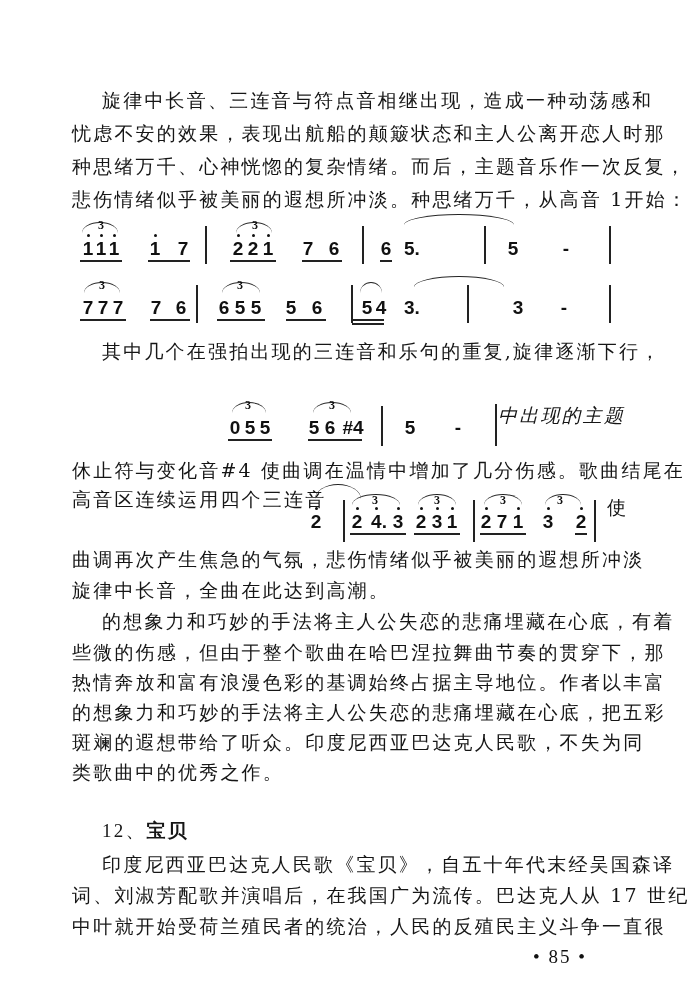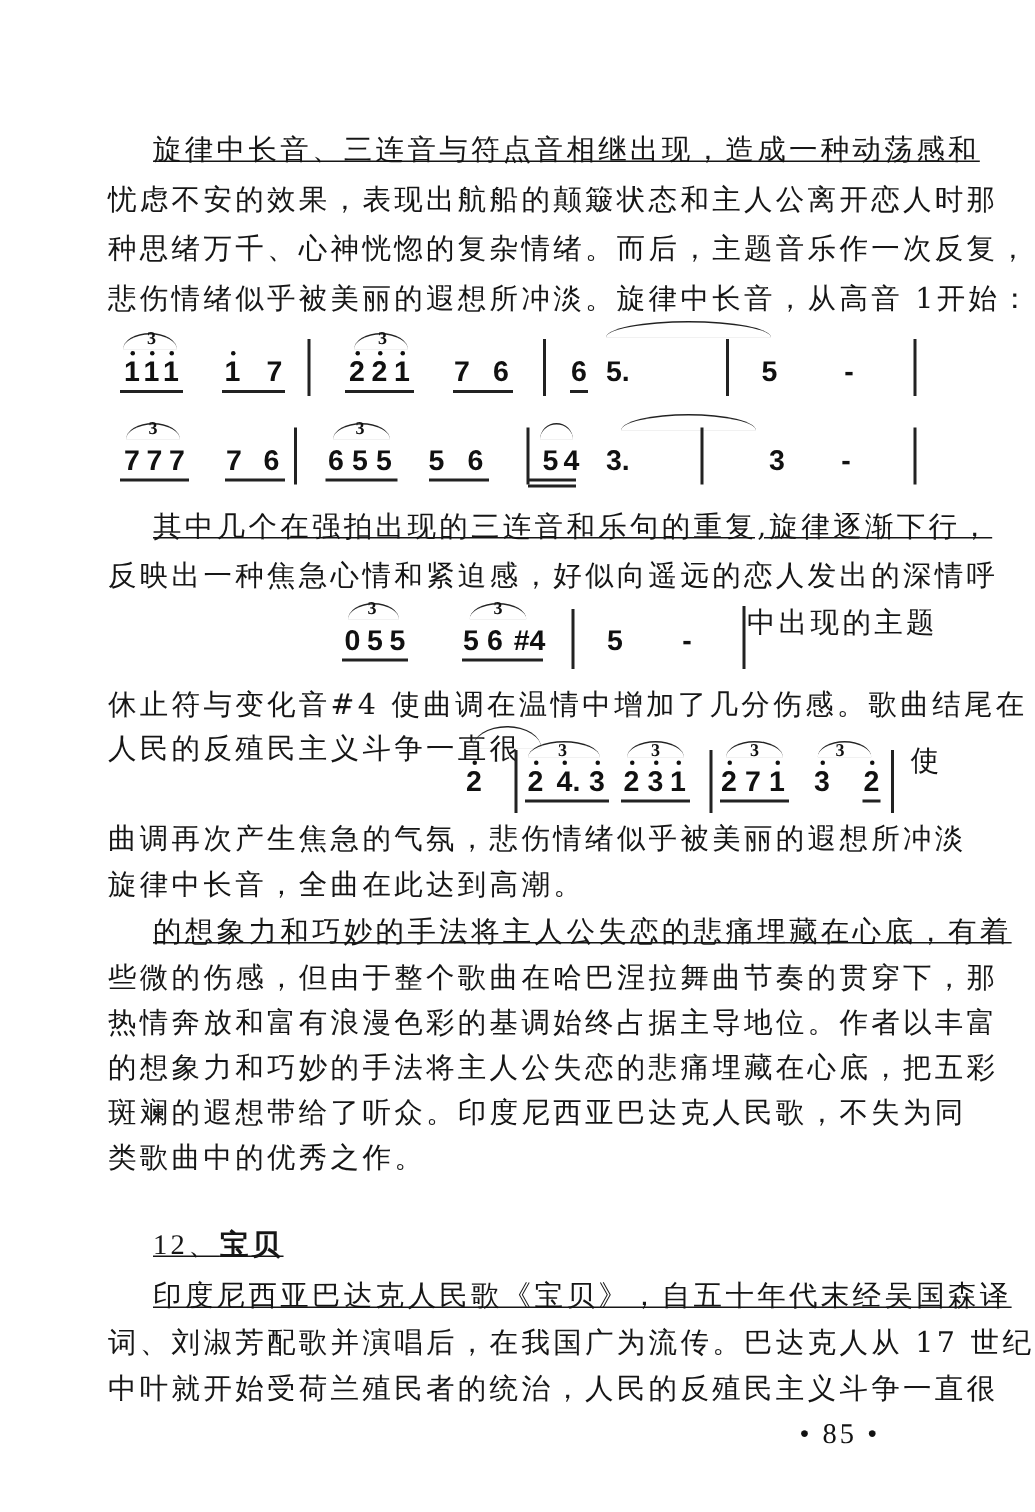--- a/index.html
+++ b/index.html
@@ -5,21 +5,21 @@
   html, body { margin: 0; padding: 0; }
   body {
     width: 690px; height: 1008px; background: #ffffff; position: relative; overflow: hidden;
     font-family: "DejaVu Serif", "Liberation Serif", serif; color: #111;
   }
   .page { position: absolute; left: 0; top: 0; width: 690px; height: 1008px; }
   .line {
     position: absolute; left: 72px; width: 560px; font-size: 19px; line-height: 24px;
     letter-spacing: 2.2px; white-space: nowrap; color: #161616;
   }
-  .indent { left: 102px; text-decoration: underline; }
+  .indent { left: 102px; }
   .heading { font-weight: bold; }
   .heading .num { font-weight: normal; font-family: "Liberation Serif", serif; }
   .note { position: absolute; text-align: center; width: 16px; font-family: "Liberation Sans", sans-serif; font-weight: bold; font-size: 19px; line-height: 20px; }
   .dot-above::before {
     content: ""; position: absolute; left: 6.5px; top: -5px; width: 3px; height: 3px; border-radius: 50%; background: #111;
   }
   .uline { position: absolute; height: 2px; background: #222; }
   .bar { position: absolute; width: 2px; background: #222; }
   .arc {
     position: absolute; border-top: 1.5px solid #222; border-radius: 50% 50% 0 0 / 100% 100% 0 0; height: 10px;
@@ -30,21 +30,21 @@
   .watermark .url { color: #d98a3a; }
 </style>
 </head>
 <body>
 
 <div class="page">
 
   <div class="line indent" style="top:88px">旋律中长音、三连音与符点音相继出现，造成一种动荡感和</div>
   <div class="line" style="top:121px">忧虑不安的效果，表现出航船的颠簸状态和主人公离开恋人时那</div>
   <div class="line" style="top:154px">种思绪万千、心神恍惚的复杂情绪。而后，主题音乐作一次反复，</div>
-  <div class="line" style="top:187px">悲伤情绪似乎被美丽的遐想所冲淡。旋律中长音，从高音 1开始：</div>
+  <div class="line" style="top:187px">悲伤情绪似乎被美丽的遐想所冲淡。种思绪万千，从高音 1开始：</div>
 
   <div>
     <div class="arc" style="left:82px; top:222px; width:36px;"></div>
     <div class="triplet" style="left:96px; top:218px;">3</div>
     <span class="note dot-above" style="left:80px; top:239px;">1</span>
     <span class="note dot-above" style="left:93px; top:239px;">1</span>
     <span class="note dot-above" style="left:106px; top:239px;">1</span>
     <div class="uline" style="left:80px; top:260px; width:42px;"></div>
     <span class="note dot-above" style="left:147px; top:239px;">1</span>
     <span class="note" style="left:175px; top:239px;">7</span>
@@ -102,22 +102,21 @@
     <div class="uline" style="left:352px; top:323px; width:32px;"></div>
     <span class="note" style="left:404px; top:298px; width:22px; text-align:left;">3.</span>
     <div class="arc" style="left:414px; top:276px; width:90px;"></div>
     <div class="bar" style="left:467px; top:285px; height:38px;"></div>
     <span class="note" style="left:510px; top:298px;">3</span>
     <span class="note" style="left:556px; top:298px;">-</span>
     <div class="bar" style="left:609px; top:285px; height:38px;"></div>
   </div>
 
   <div class="line indent" style="top:339px">其中几个在强拍出现的三连音和乐句的重复,旋律逐渐下行，</div>
-  <div class="line" style="top:372px">反映出一种焦急心情和紧迫感，好似向遥远的恋人发出的深情呼</div>
-  <div class="line" style="left:498px; top:403px; width:140px;">中出现的主题</div>
+  <div class="line" style="left:498px; top:403px; width:140px;font-style:italic;">中出现的主题</div>
 
   <div>
     <div class="arc" style="left:232px; top:402px; width:34px;"></div>
     <div class="triplet" style="left:243px; top:398px;">3</div>
     <span class="note" style="left:227px; top:418px;">0</span>
     <span class="note" style="left:242px; top:418px;">5</span>
     <span class="note" style="left:257px; top:418px;">5</span>
     <div class="uline" style="left:228px; top:439px; width:44px;"></div>
     <div class="arc" style="left:313px; top:402px; width:38px;"></div>
     <div class="triplet" style="left:327px; top:398px;">3</div>
@@ -125,21 +124,21 @@
     <span class="note" style="left:322px; top:418px;">6</span>
     <span class="note" style="left:342px; top:418px; width:22px;">#4</span>
     <div class="uline" style="left:308px; top:439px; width:54px;"></div>
     <div class="bar" style="left:381px; top:406px; height:40px;"></div>
     <span class="note" style="left:402px; top:418px;">5</span>
     <span class="note" style="left:450px; top:418px;">-</span>
     <div class="bar" style="left:495px; top:404px; height:42px;"></div>
   </div>
 
   <div class="line" style="top:458px">休止符与变化音#4 使曲调在温情中增加了几分伤感。歌曲结尾在</div>
-  <div class="line" style="top:487px; width:200px;">人民的反殖民主义斗争一直很</div>
+  <div class="line" style="top:487px; width:200px;">高音区连续运用四个三连音</div>
   <div class="line" style="left:607px; top:495px; width:30px;">使</div>
 
   <div>
     <div class="arc" style="left:315px; top:484px; width:46px; height:14px;"></div>
     <span class="note dot-above" style="left:308px; top:512px;">2</span>
     <div class="bar" style="left:343px; top:500px; height:42px;"></div>
     <div class="arc" style="left:352px; top:494px; width:48px;"></div>
     <div class="triplet" style="left:370px; top:493px;">3</div>
     <span class="note dot-above" style="left:349px; top:512px;">2</span>
     <span class="note dot-above" style="left:368px; top:512px; width:22px;">4.</span>

